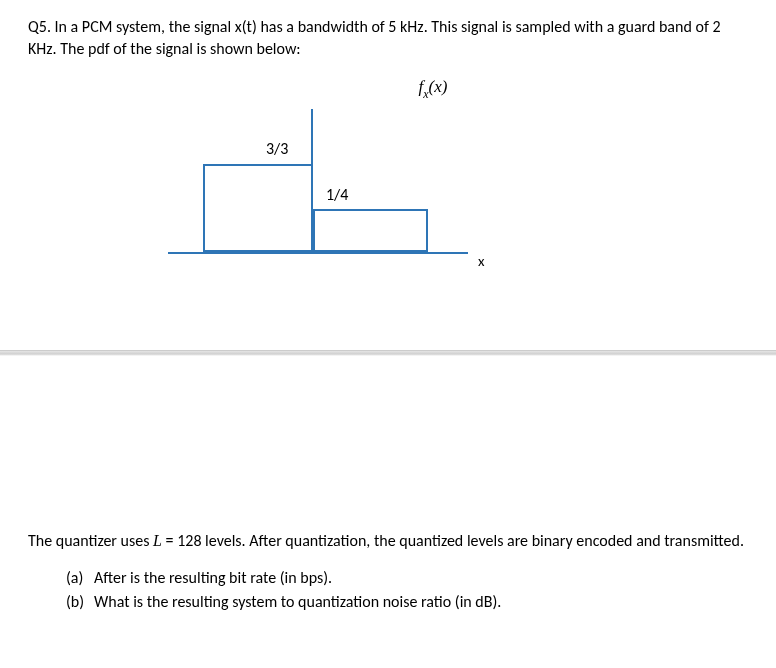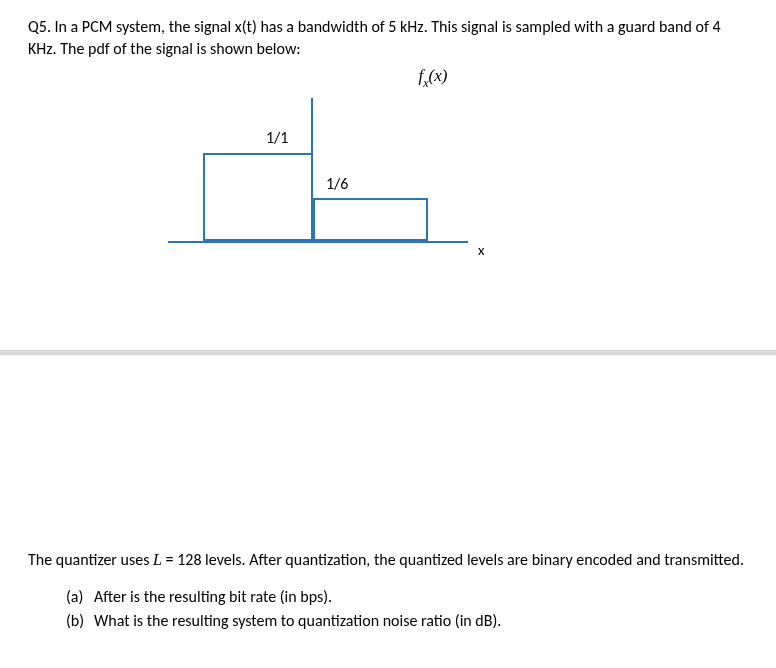--- a/index.html
+++ b/index.html
@@ -17,21 +17,21 @@
       height: 340px;
     }
     .question-text {
       line-height: 1.35;
     }
     .formula {
       text-align: center;
       font-family: 'Cambria Math', 'Times New Roman', serif;
       font-style: italic;
       font-size: 17px;
-      margin-top: 7px;
+      margin-top: 18px;
       margin-left: 90px;
     }
     .formula .sub {
       font-size: 12px;
       font-style: italic;
       vertical-align: sub;
       position: relative;
       top: 1px;
     }
     .chart-area {
@@ -104,21 +104,21 @@
       left: 0;
       top: 350px;
       width: 776px;
       height: 6px;
       background: linear-gradient(to bottom, #e5e5e5, #d0d0d0 60%, rgba(255,255,255,0));
       border-top: 1px solid #ccc;
     }
     .bottom-section {
       position: absolute;
       left: 0;
-      top: 549px;
+      top: 530px;
       padding: 0 28px;
       width: 100%;
     }
     .body-text {
       line-height: 1.35;
       margin-bottom: 14px;
     }
     .italic { font-style: italic; font-family: 'Cambria Math','Times New Roman', serif; }
     .sub-list {
       padding-left: 38px;
@@ -128,31 +128,31 @@
       display: flex;
     }
     .sub-list .marker {
       min-width: 28px;
     }
   </style>
 </head>
 <body>
 
 <div class="top-section">
-  <p class="question-text">Q5. In a PCM system, the signal x(t) has a bandwidth of 5 kHz. This signal is sampled with a guard band of 4 KHz. The pdf of the signal is shown below:</p>
+  <p class="question-text">Q5. In a PCM system, the signal x(t) has a bandwidth of 5 kHz. This signal is sampled with a guard band of 2 KHz. The pdf of the signal is shown below:</p>
   <div class="formula">
     <span>f</span><span class="sub">x</span><span>(x)</span>
   </div>
   <div class="chart-area">
     <div class="bar-left"></div>
     <div class="bar-right"></div>
     <div class="y-axis"></div>
     <div class="x-axis"></div>
-    <div class="label-13">1/1</div>
-    <div class="label-16">1/6</div>
+    <div class="label-13">3/3</div>
+    <div class="label-16">1/4</div>
     <div class="label-x">x</div>
   </div>
 </div>
 
 <div class="divider"></div>
 
 <div class="bottom-section">
   <p class="body-text">
     <span>The quantizer uses </span><span class="italic">L</span><span> = 128 levels. After quantization, the quantized levels are binary encoded and transmitted.</span>
   </p>

